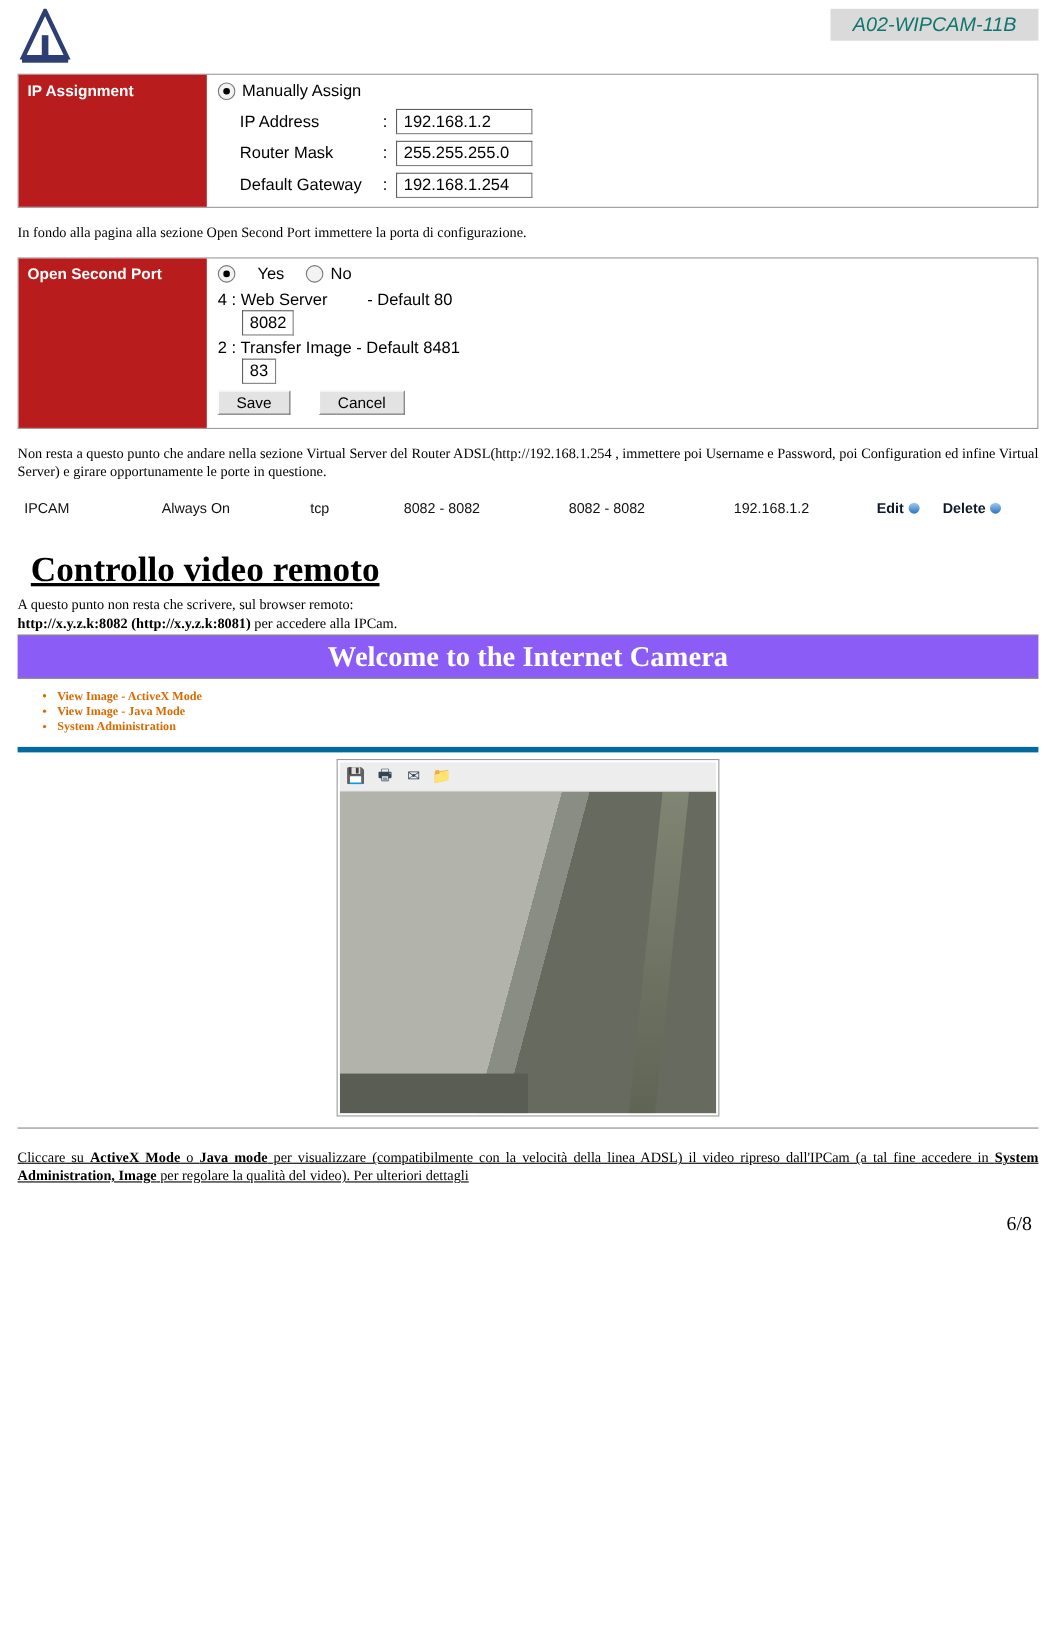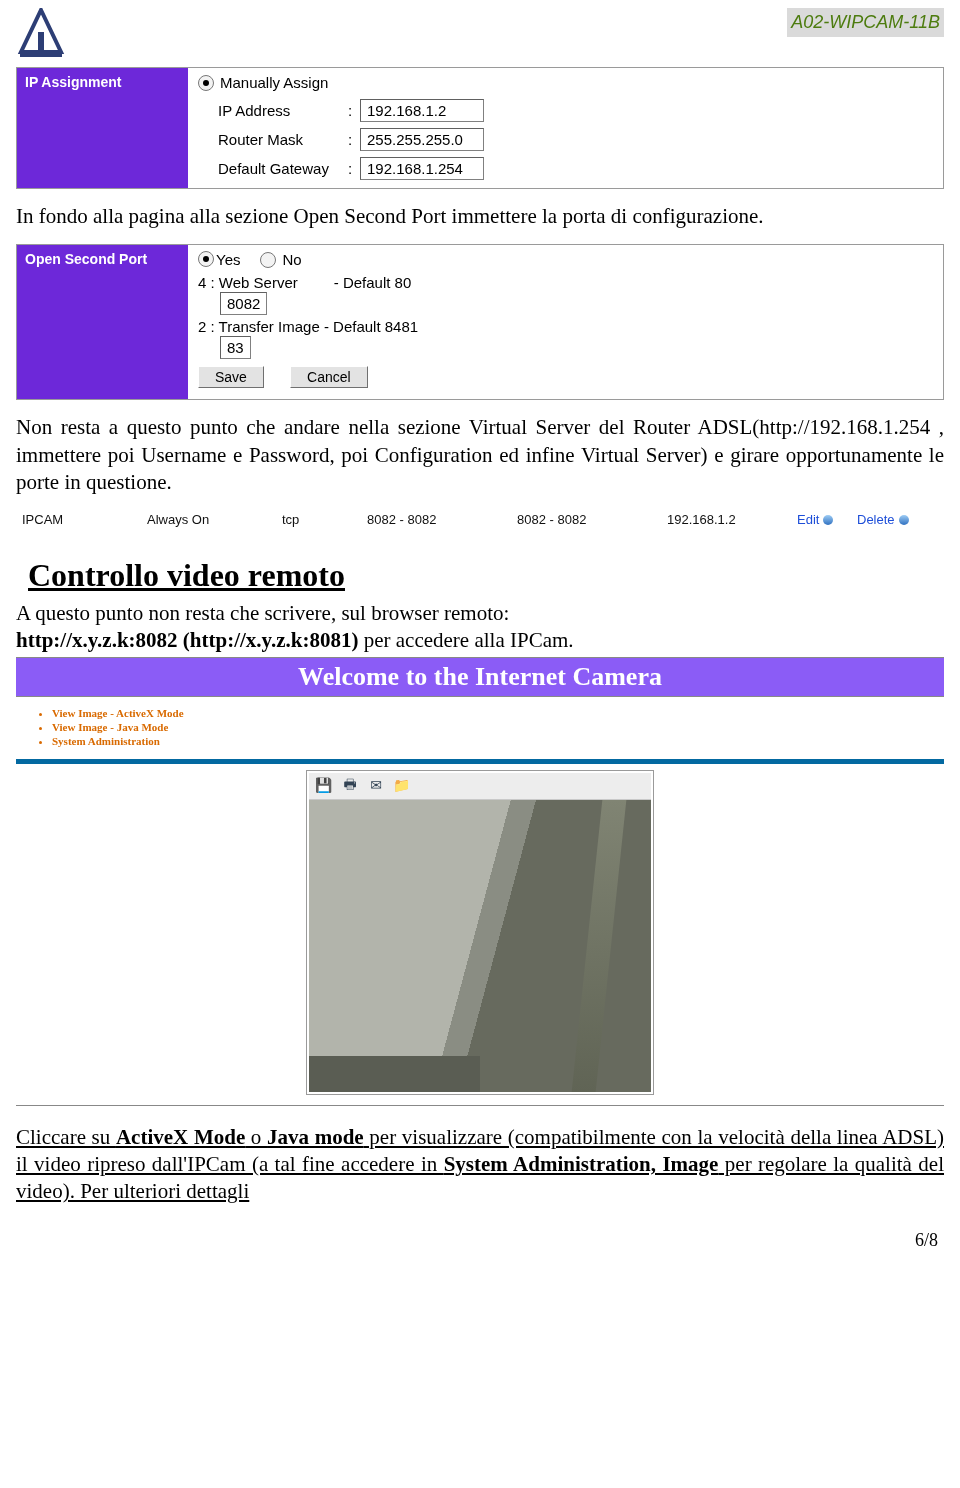--- a/index.html
+++ b/index.html
@@ -19,36 +19,36 @@
     display: flex;
     justify-content: space-between;
     align-items: flex-start;
   }
   .logo-svg {
     width: 50px;
     height: 52px;
   }
   .badge {
     background: #DADADA;
-    padding: 4px 4px;
-    color: #4d7c0f;
+    padding: 4px 20px;
+    color: #0f766e;
     font-family: Arial, sans-serif;
     font-size: 18px;
     font-style: italic;
     border: none;
   }
 
   
   .config-panel {
     border: 1px solid #9A9A9A;
     display: flex;
     margin-top: 2px;
   }
   .config-panel .sidebar {
-    background: #6d28d9;
+    background: #b91c1c;
     color: #fff;
     width: 155px;
     min-width: 155px;
     padding: 6px 8px;
     font-family: Verdana, Arial, sans-serif;
     font-size: 14px;
     font-weight: bold;
   }
   .config-panel .body {
     flex: 1;
@@ -124,38 +124,38 @@
     border-top-color: #fff;
     border-left-color: #fff;
     padding: 2px 16px;
     margin-right: 22px;
   }
   .btnrow { margin-top: 12px; padding-bottom: 6px; }
 
   
   .para {
     font-family: "Times New Roman", Times, serif;
-    font-size: 21px;
+    font-size: 13px;
     line-height: 1.3;
     margin: 14px 0 14px 0;
     text-align: justify;
   }
   .just { text-align: justify; }
 
   
   .vsrow {
     display: grid;
     grid-template-columns: 125px 135px 85px 150px 150px 130px 60px auto;
     align-items: center;
     font-family: Arial, sans-serif;
     font-size: 13px;
     color: #111;
     padding: 2px 6px;
   }
-  .vsrow .blue { color: #1d4ed8; font-weight: 400; }
+  .vsrow .blue { color: #0f172a; font-weight: 700; }
   .arrow-circ {
     display: inline-block;
     width: 10px; height: 10px;
     border-radius: 50%;
     background: linear-gradient(#9ecdf5,#2f70c0);
     margin-left: 4px;
     vertical-align: -1px;
   }
 
   
@@ -287,21 +287,21 @@
   </div>
 
   <div class="para just">
     <span>In fondo alla pagina alla sezione Open Second Port immettere la porta di configurazione.</span>
   </div>
 
   <div class="config-panel osp-panel">
     <div class="sidebar">Open Second Port</div>
     <div class="body">
       <div class="osp-row1">
-        <span style="display:flex;align-items:flex-start;gap:2px;">
+        <span style="display:flex;align-items:flex-start;gap:20px;">
           <span class="radio selected"></span>
           <span>Yes</span>
         </span>
         <span style="display:flex;align-items:center;gap:6px;">
           <span class="radio"></span>
           <span>No</span>
         </span>
       </div>
       <div class="osp-line">
         <span>4 : Web Server</span>

